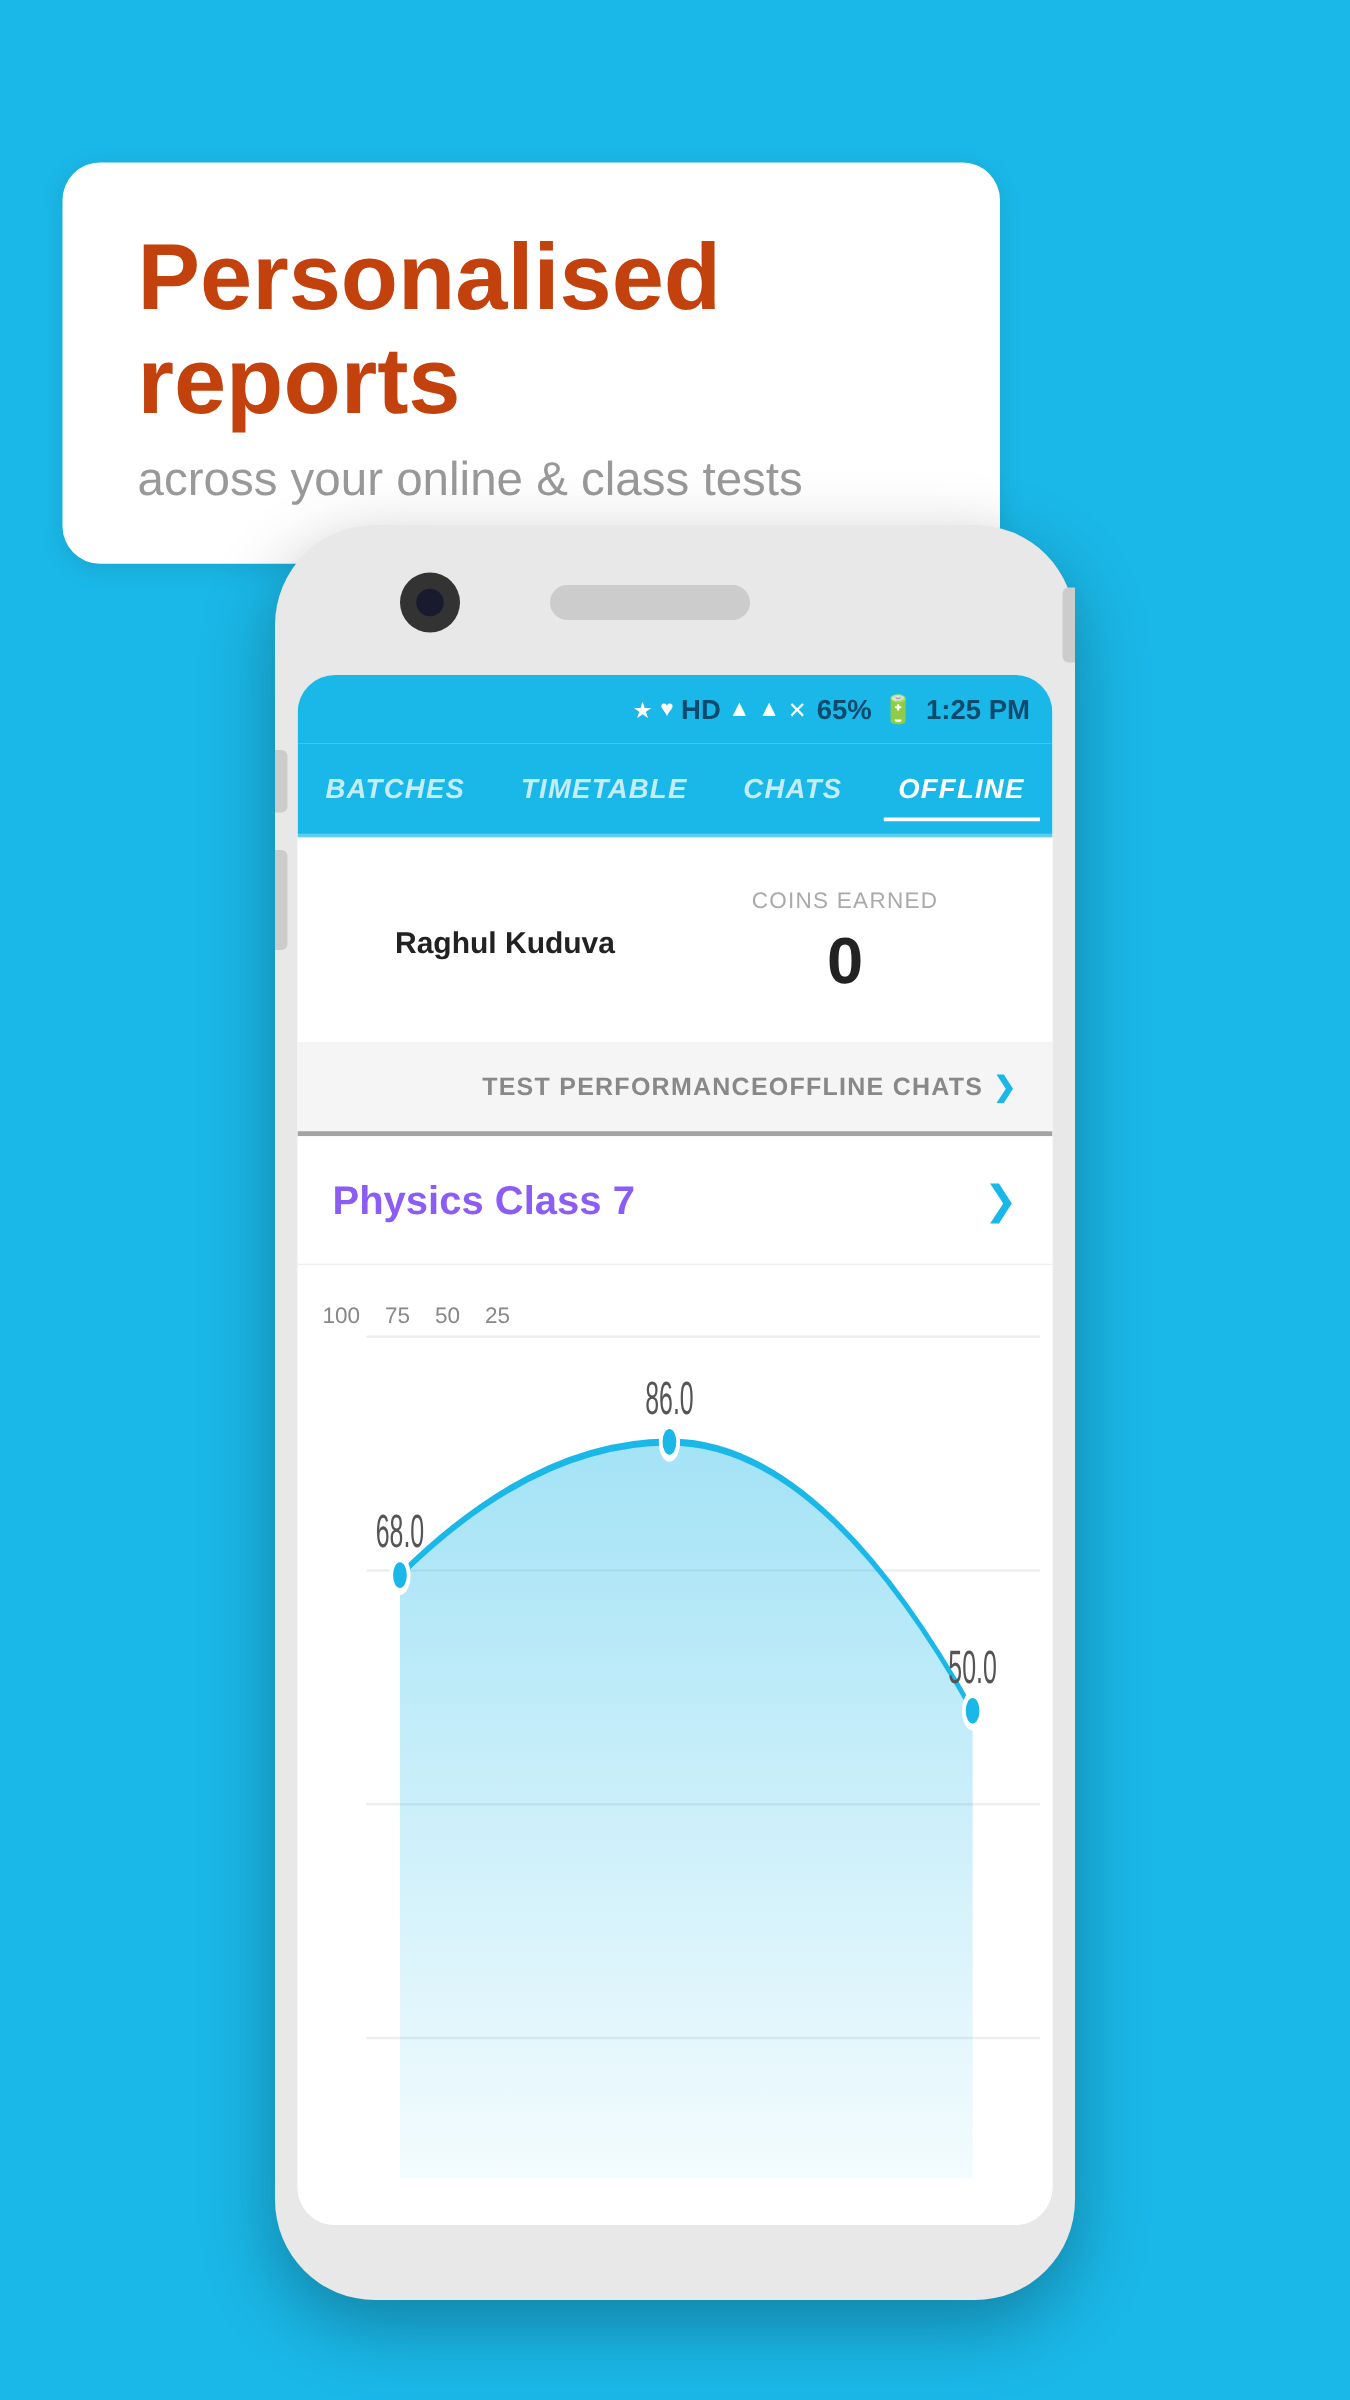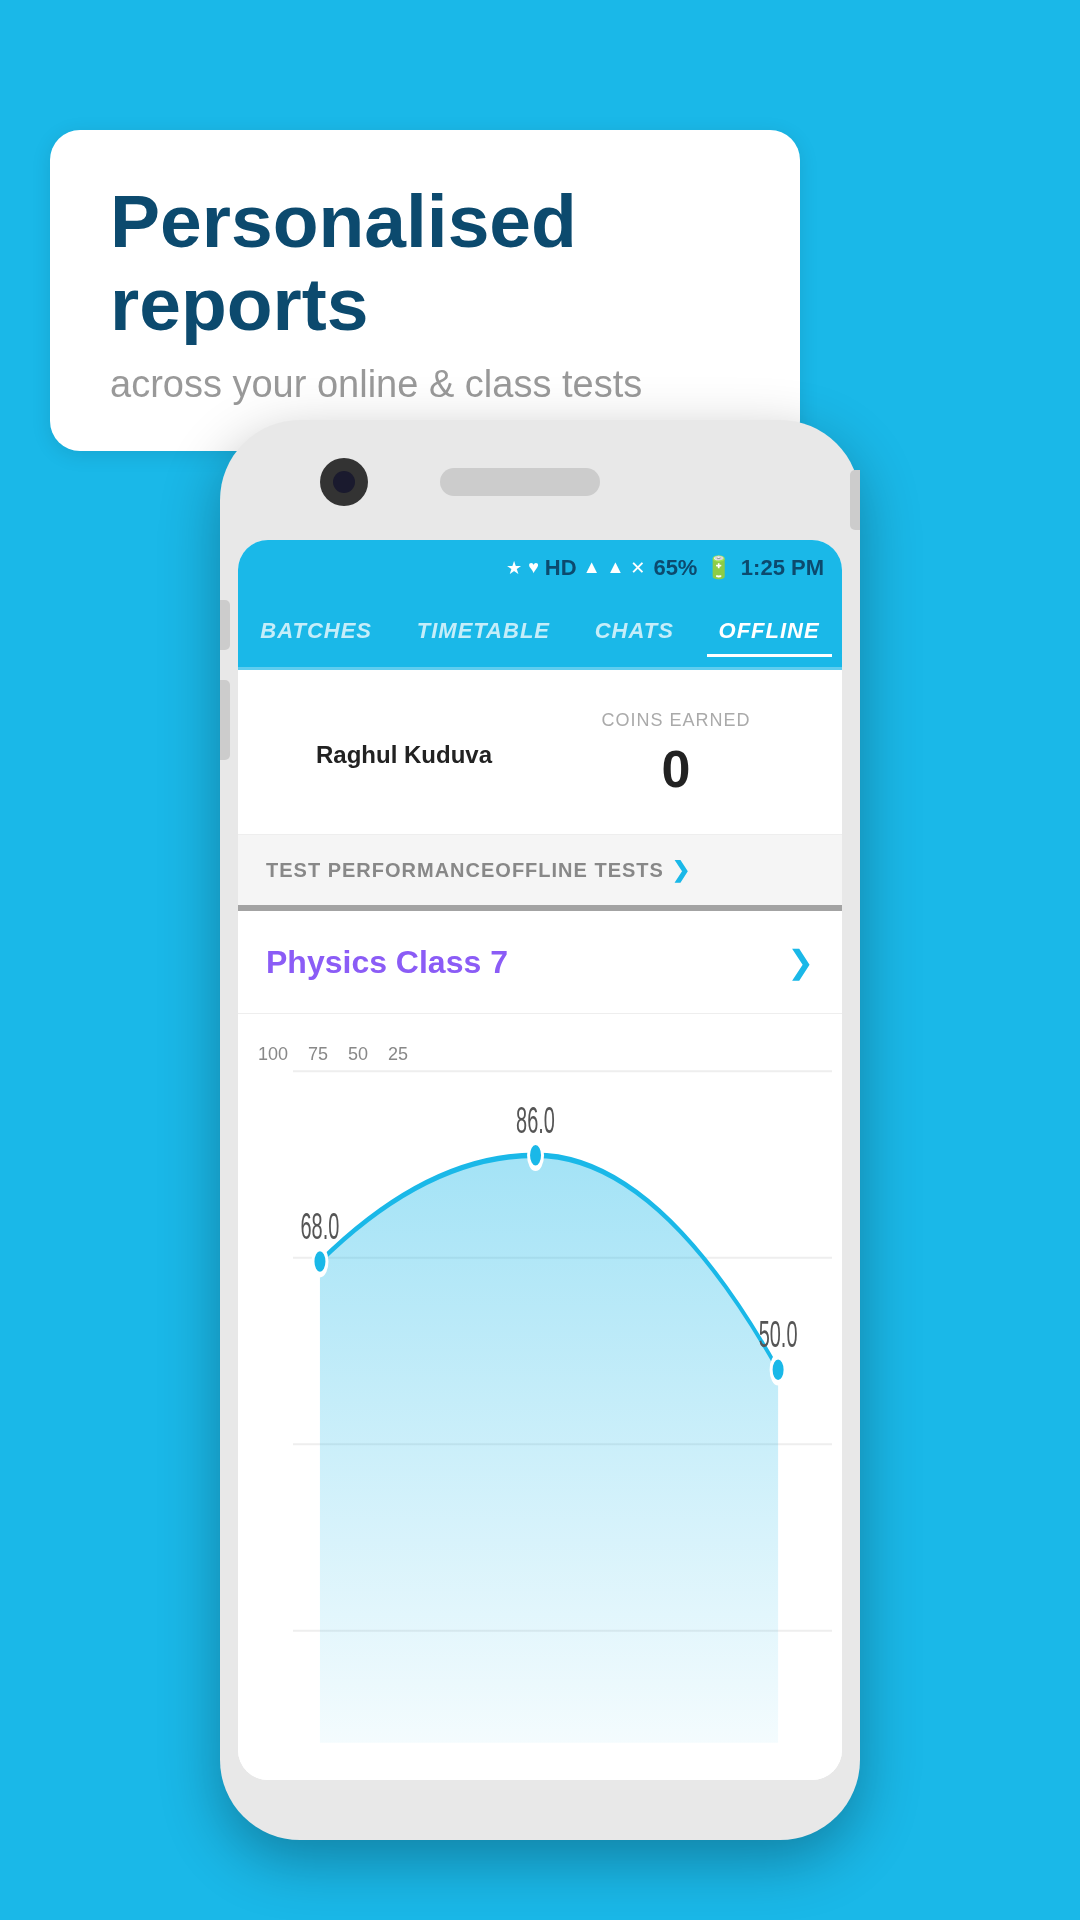--- a/index.html
+++ b/index.html
@@ -34,21 +34,21 @@
       width: 0;
       height: 0;
       border-left: 40px solid transparent;
       border-right: 40px solid transparent;
       border-top: 60px solid white;
     }
 
     .bubble-title {
       font-size: 75px;
       font-weight: 700;
-      color: #0c4a6e;
+      color: #c2410c;
       line-height: 1.1;
       margin-bottom: 18px;
     }
 
     .bubble-subtitle {
       font-size: 38px;
       color: #999;
       font-weight: 400;
     }
 
@@ -268,22 +268,22 @@
       color: #222;
       text-align: center;
     }
 
     
     .performance-header {
       background: #f5f5f5;
       padding: 22px 28px;
       display: flex;
       align-items: center;
-      justify-content: flex-start;
-      border-bottom: 6px solid #a3a3a3;
+      justify-content: flex-end;
+      border-bottom: 4px solid #a3a3a3;
       flex-shrink: 0;
     }
 
     .perf-label {
       font-size: 20px;
       color: #888;
       letter-spacing: 1px;
       font-weight: 600;
     }
 
@@ -423,21 +423,21 @@
           </div>
           <div class="stat-block">
             <div class="stat-label">COINS EARNED</div>
             <div class="stat-value">0</div>
           </div>
         </div>
 
         <div class="performance-header">
           <div class="perf-label">TEST PERFORMANCE</div>
           <div class="offline-btn">
-            <span>OFFLINE TESTS</span>
+            <span>OFFLINE CHATS</span>
             <span class="chevron-down">❯</span>
           </div>
         </div>
 
         <div class="class-row">
           <span class="class-name">Physics Class 7</span>
           <span class="class-chevron">❯</span>
         </div>
 
         <div class="chart-area">

